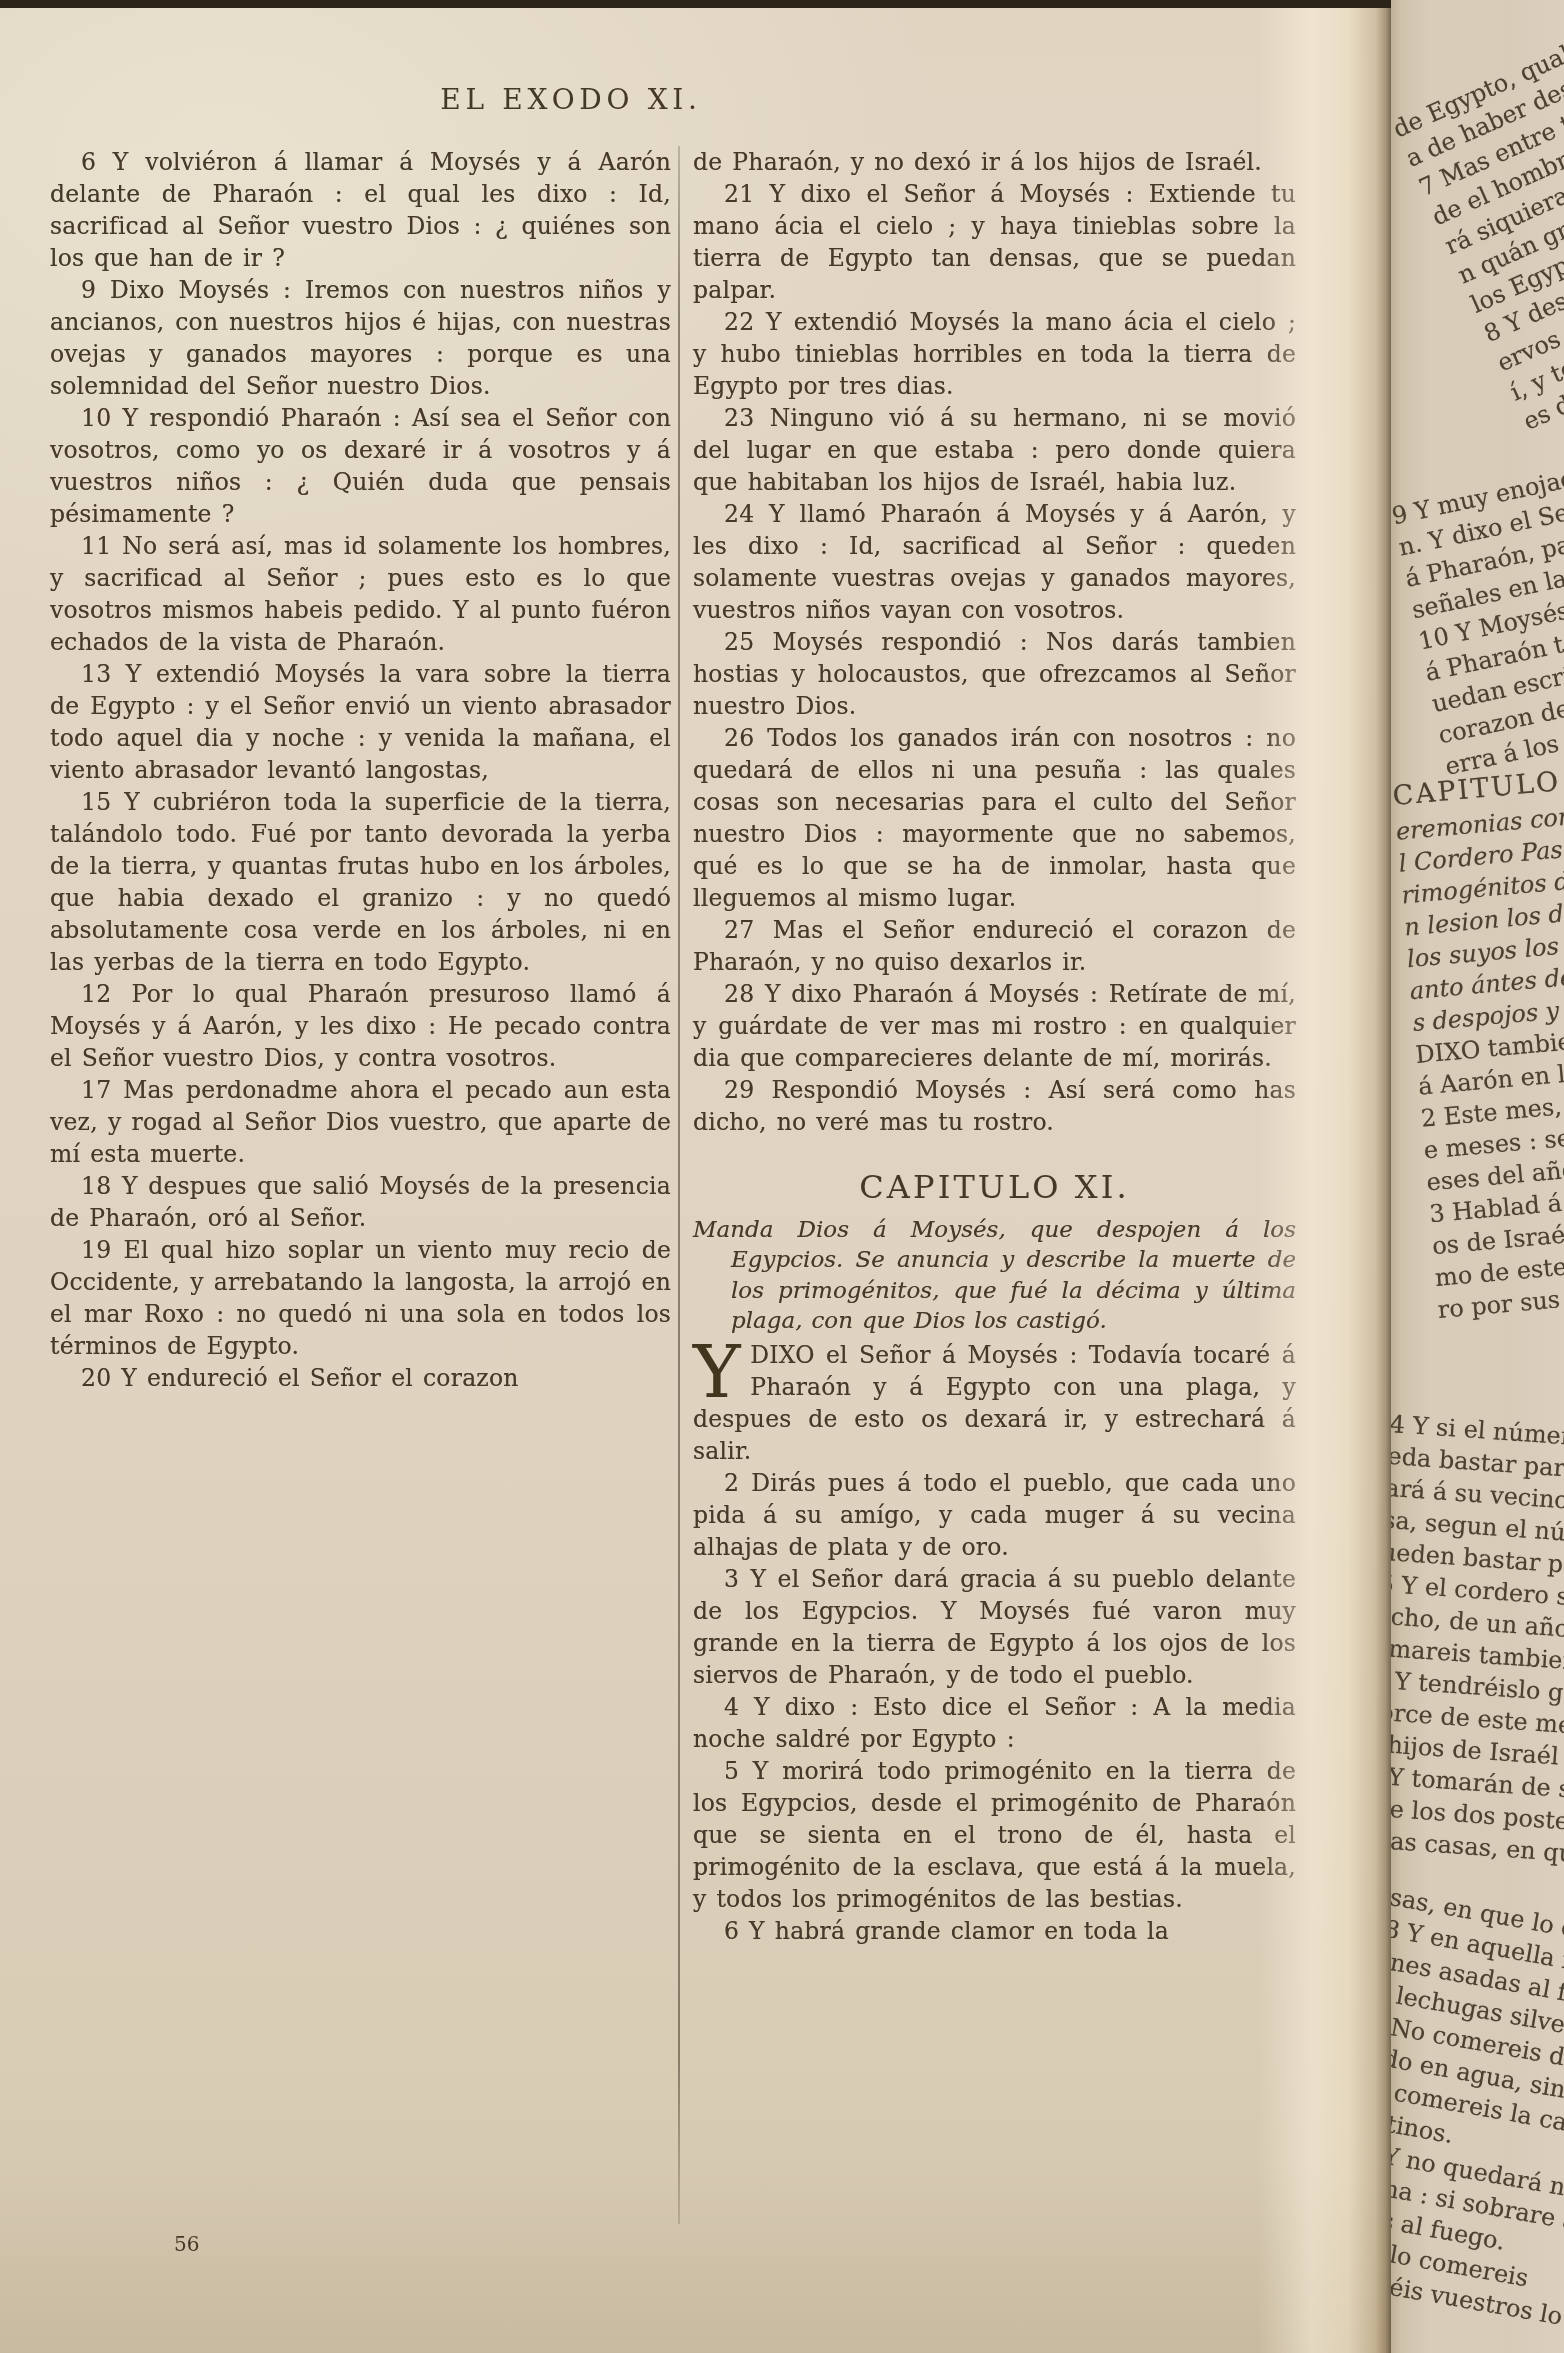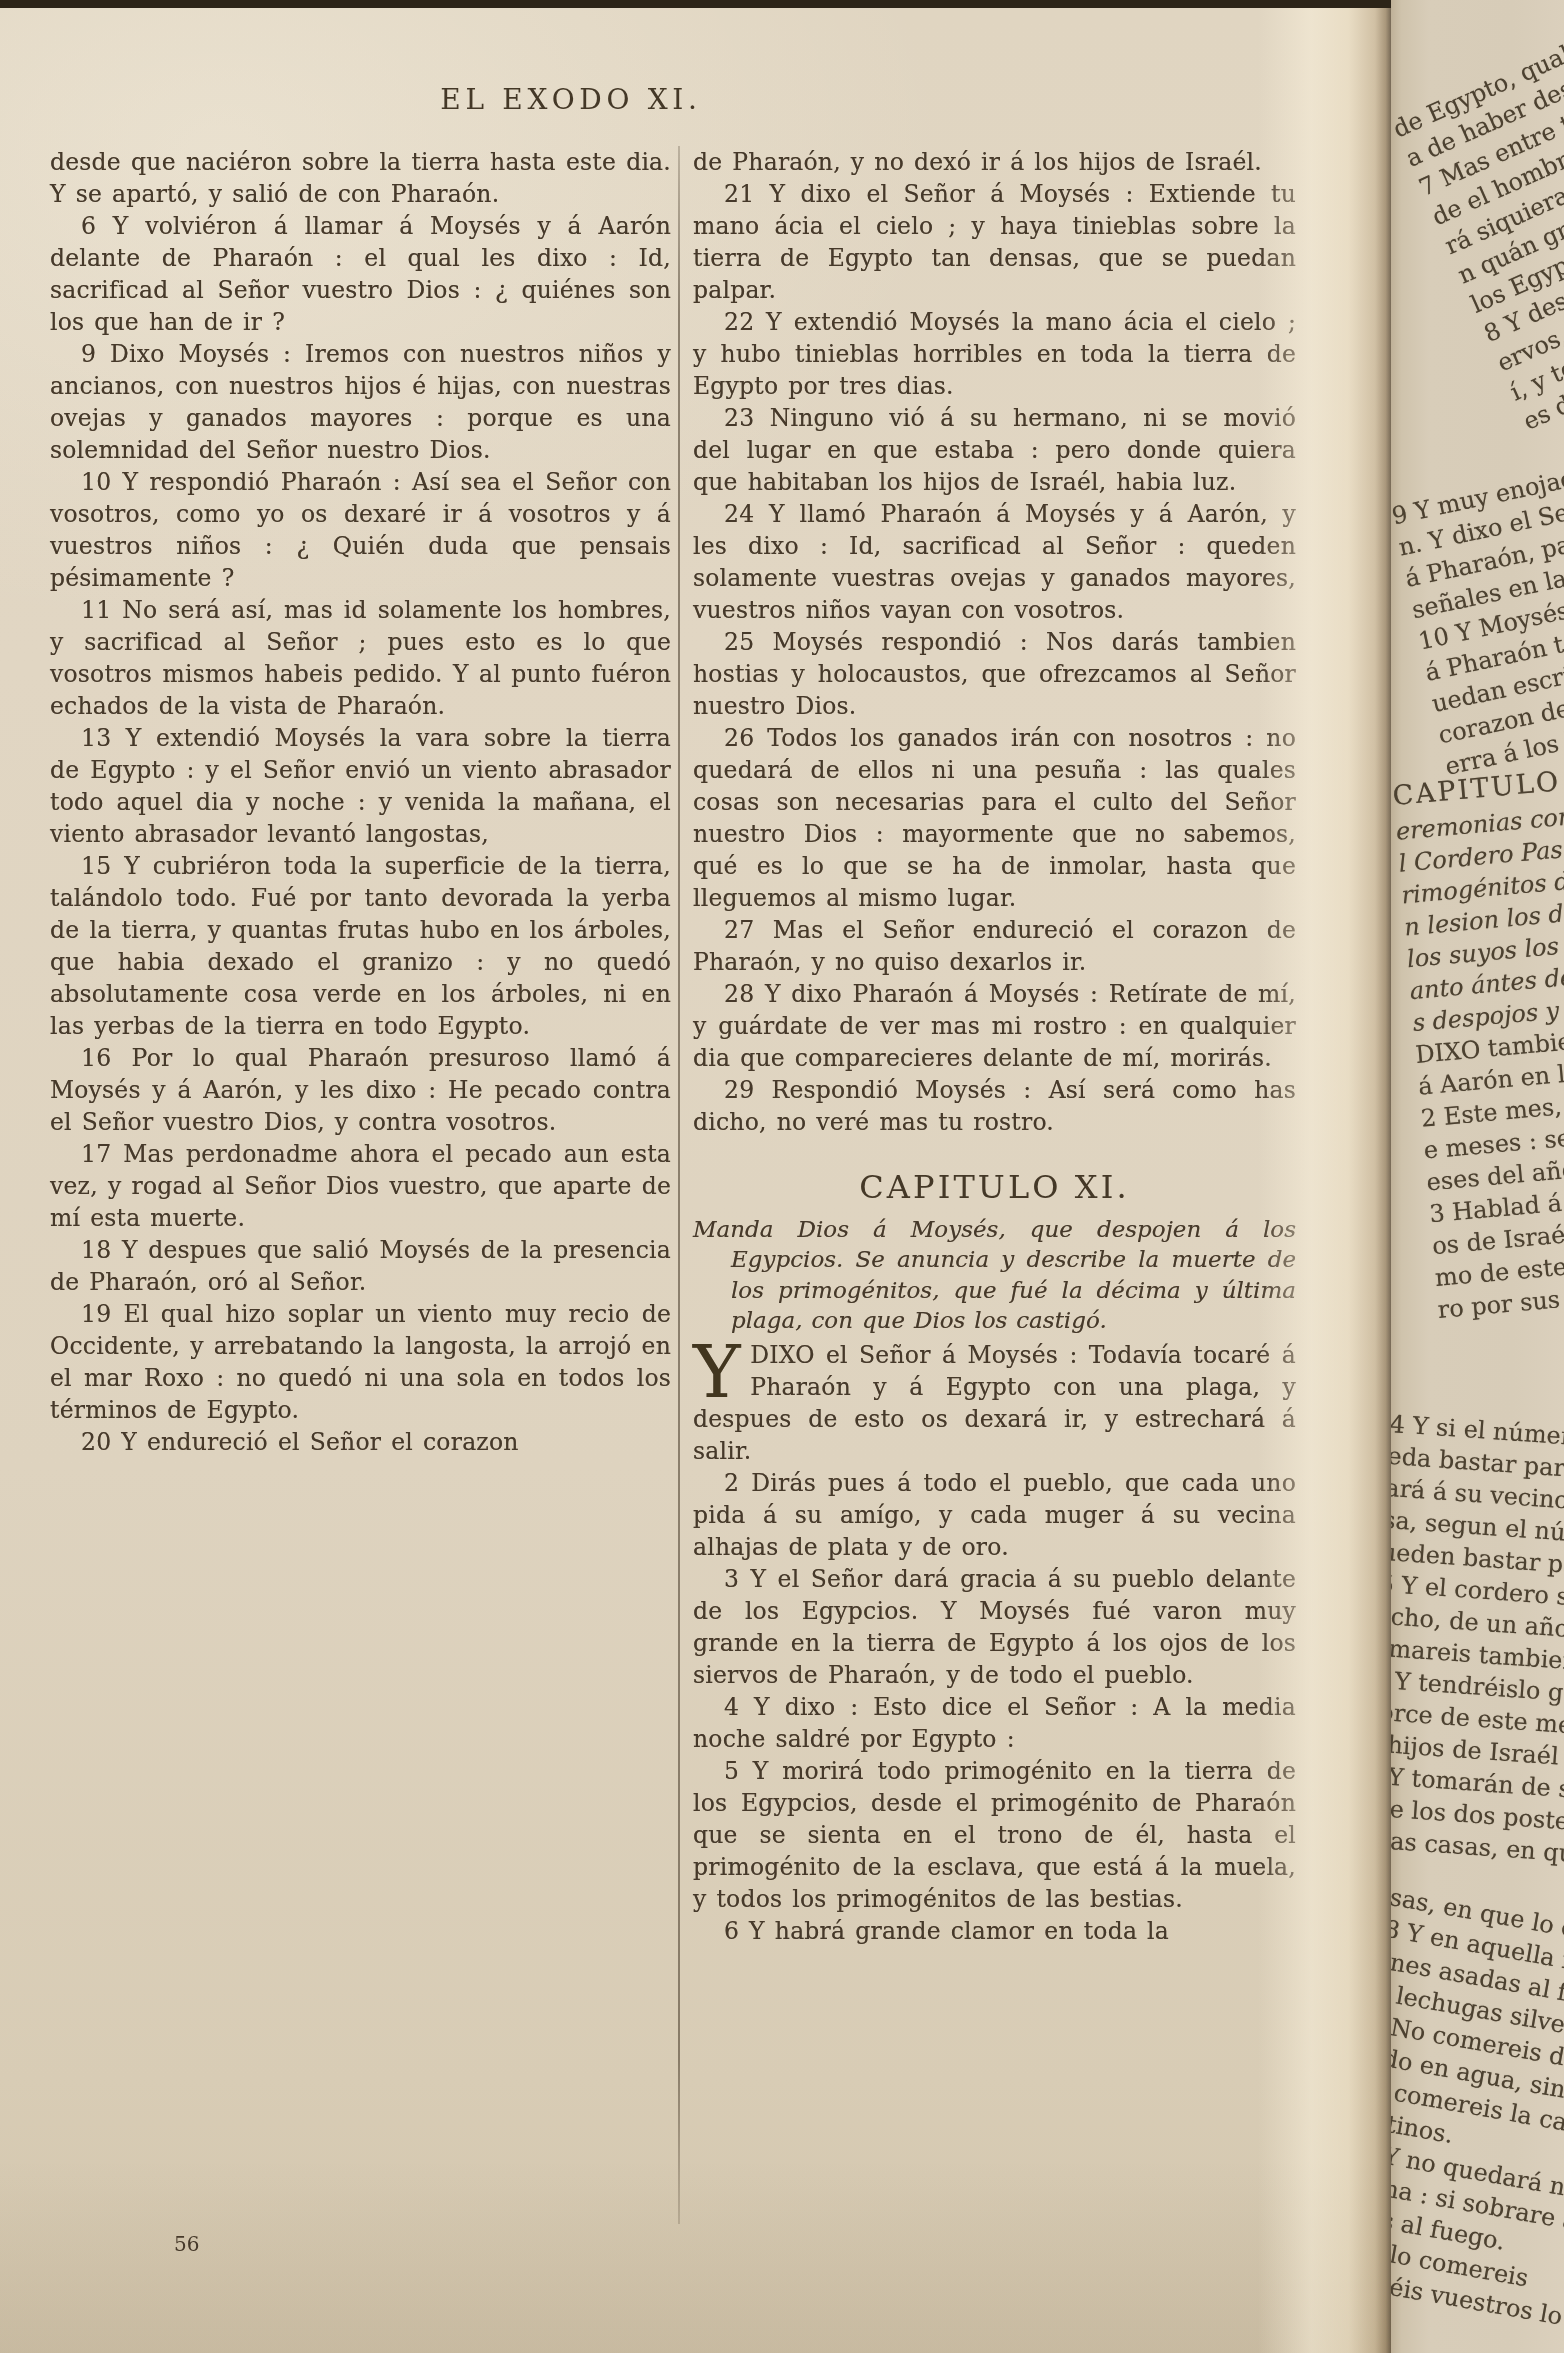--- a/index.html
+++ b/index.html
@@ -83,28 +83,27 @@
   .seg3{left:0px;top:1408px;transform:rotate(4deg);}
   .seg4{left:1.6px;top:1881px;transform:rotate(10deg);}
 </style>
 </head>
 <body>
 
 <div class="page-main">
   <div class="running-head">EL EXODO XI.</div>
 
   <div class="col col-left">
-      <p class="verse noindent">desde que naciéron sobre la tierra hasta este dia.  Y se apartó, y salió de con Pharaón.</p>
       <p class="verse">6  Y volviéron á llamar á Moysés y á Aarón delante de Pharaón : el qual les dixo : Id, sacrificad al Señor vuestro Dios : ¿ quiénes son los que han de ir ?</p>
       <p class="verse">9  Dixo Moysés : Iremos con nuestros niños y ancianos, con nuestros hijos é hijas, con nuestras ovejas y ganados mayores : porque es una solemnidad del Señor nuestro Dios.</p>
       <p class="verse">10  Y respondió Pharaón : Así sea el Señor con vosotros, como yo os dexaré ir á vosotros y á vuestros niños : ¿ Quién duda que pensais pésimamente ?</p>
       <p class="verse">11  No será así, mas id solamente los hombres, y sacrificad al Señor ; pues esto es lo que vosotros mismos habeis pedido. Y al punto fuéron echados de la vista de Pharaón.</p>
       <p class="verse">13  Y extendió Moysés la vara sobre la tierra de Egypto : y el Señor envió un viento abrasador todo aquel dia y noche : y venida la mañana, el viento abrasador levantó langostas,</p>
       <p class="verse">15  Y cubriéron toda la superficie de la tierra, talándolo todo.  Fué por tanto devorada la yerba de la tierra, y quantas frutas hubo en los árboles, que habia dexado el granizo : y no quedó absolutamente cosa verde en los árboles, ni en las yerbas de la tierra en todo Egypto.</p>
-      <p class="verse">16  Por lo qual Pharaón presuroso llamó á Moysés y á Aarón, y les dixo : He pecado contra el Señor vuestro Dios, y contra vosotros.</p>
+      <p class="verse">12  Por lo qual Pharaón presuroso llamó á Moysés y á Aarón, y les dixo : He pecado contra el Señor vuestro Dios, y contra vosotros.</p>
       <p class="verse">17  Mas perdonadme ahora el pecado aun esta vez, y rogad al Señor Dios vuestro, que aparte de mí esta muerte.</p>
       <p class="verse">18  Y despues que salió Moysés de la presencia de Pharaón, oró al Señor.</p>
       <p class="verse">19  El qual hizo soplar un viento muy recio de Occidente, y arrebatando la langosta, la arrojó en el mar Roxo : no quedó ni una sola en todos los términos de Egypto.</p>
       <p class="verse">20  Y endureció el Señor el corazon</p>
     </div>
 
   <div class="divider"></div>
 
   <div class="col col-right">
     <div>

